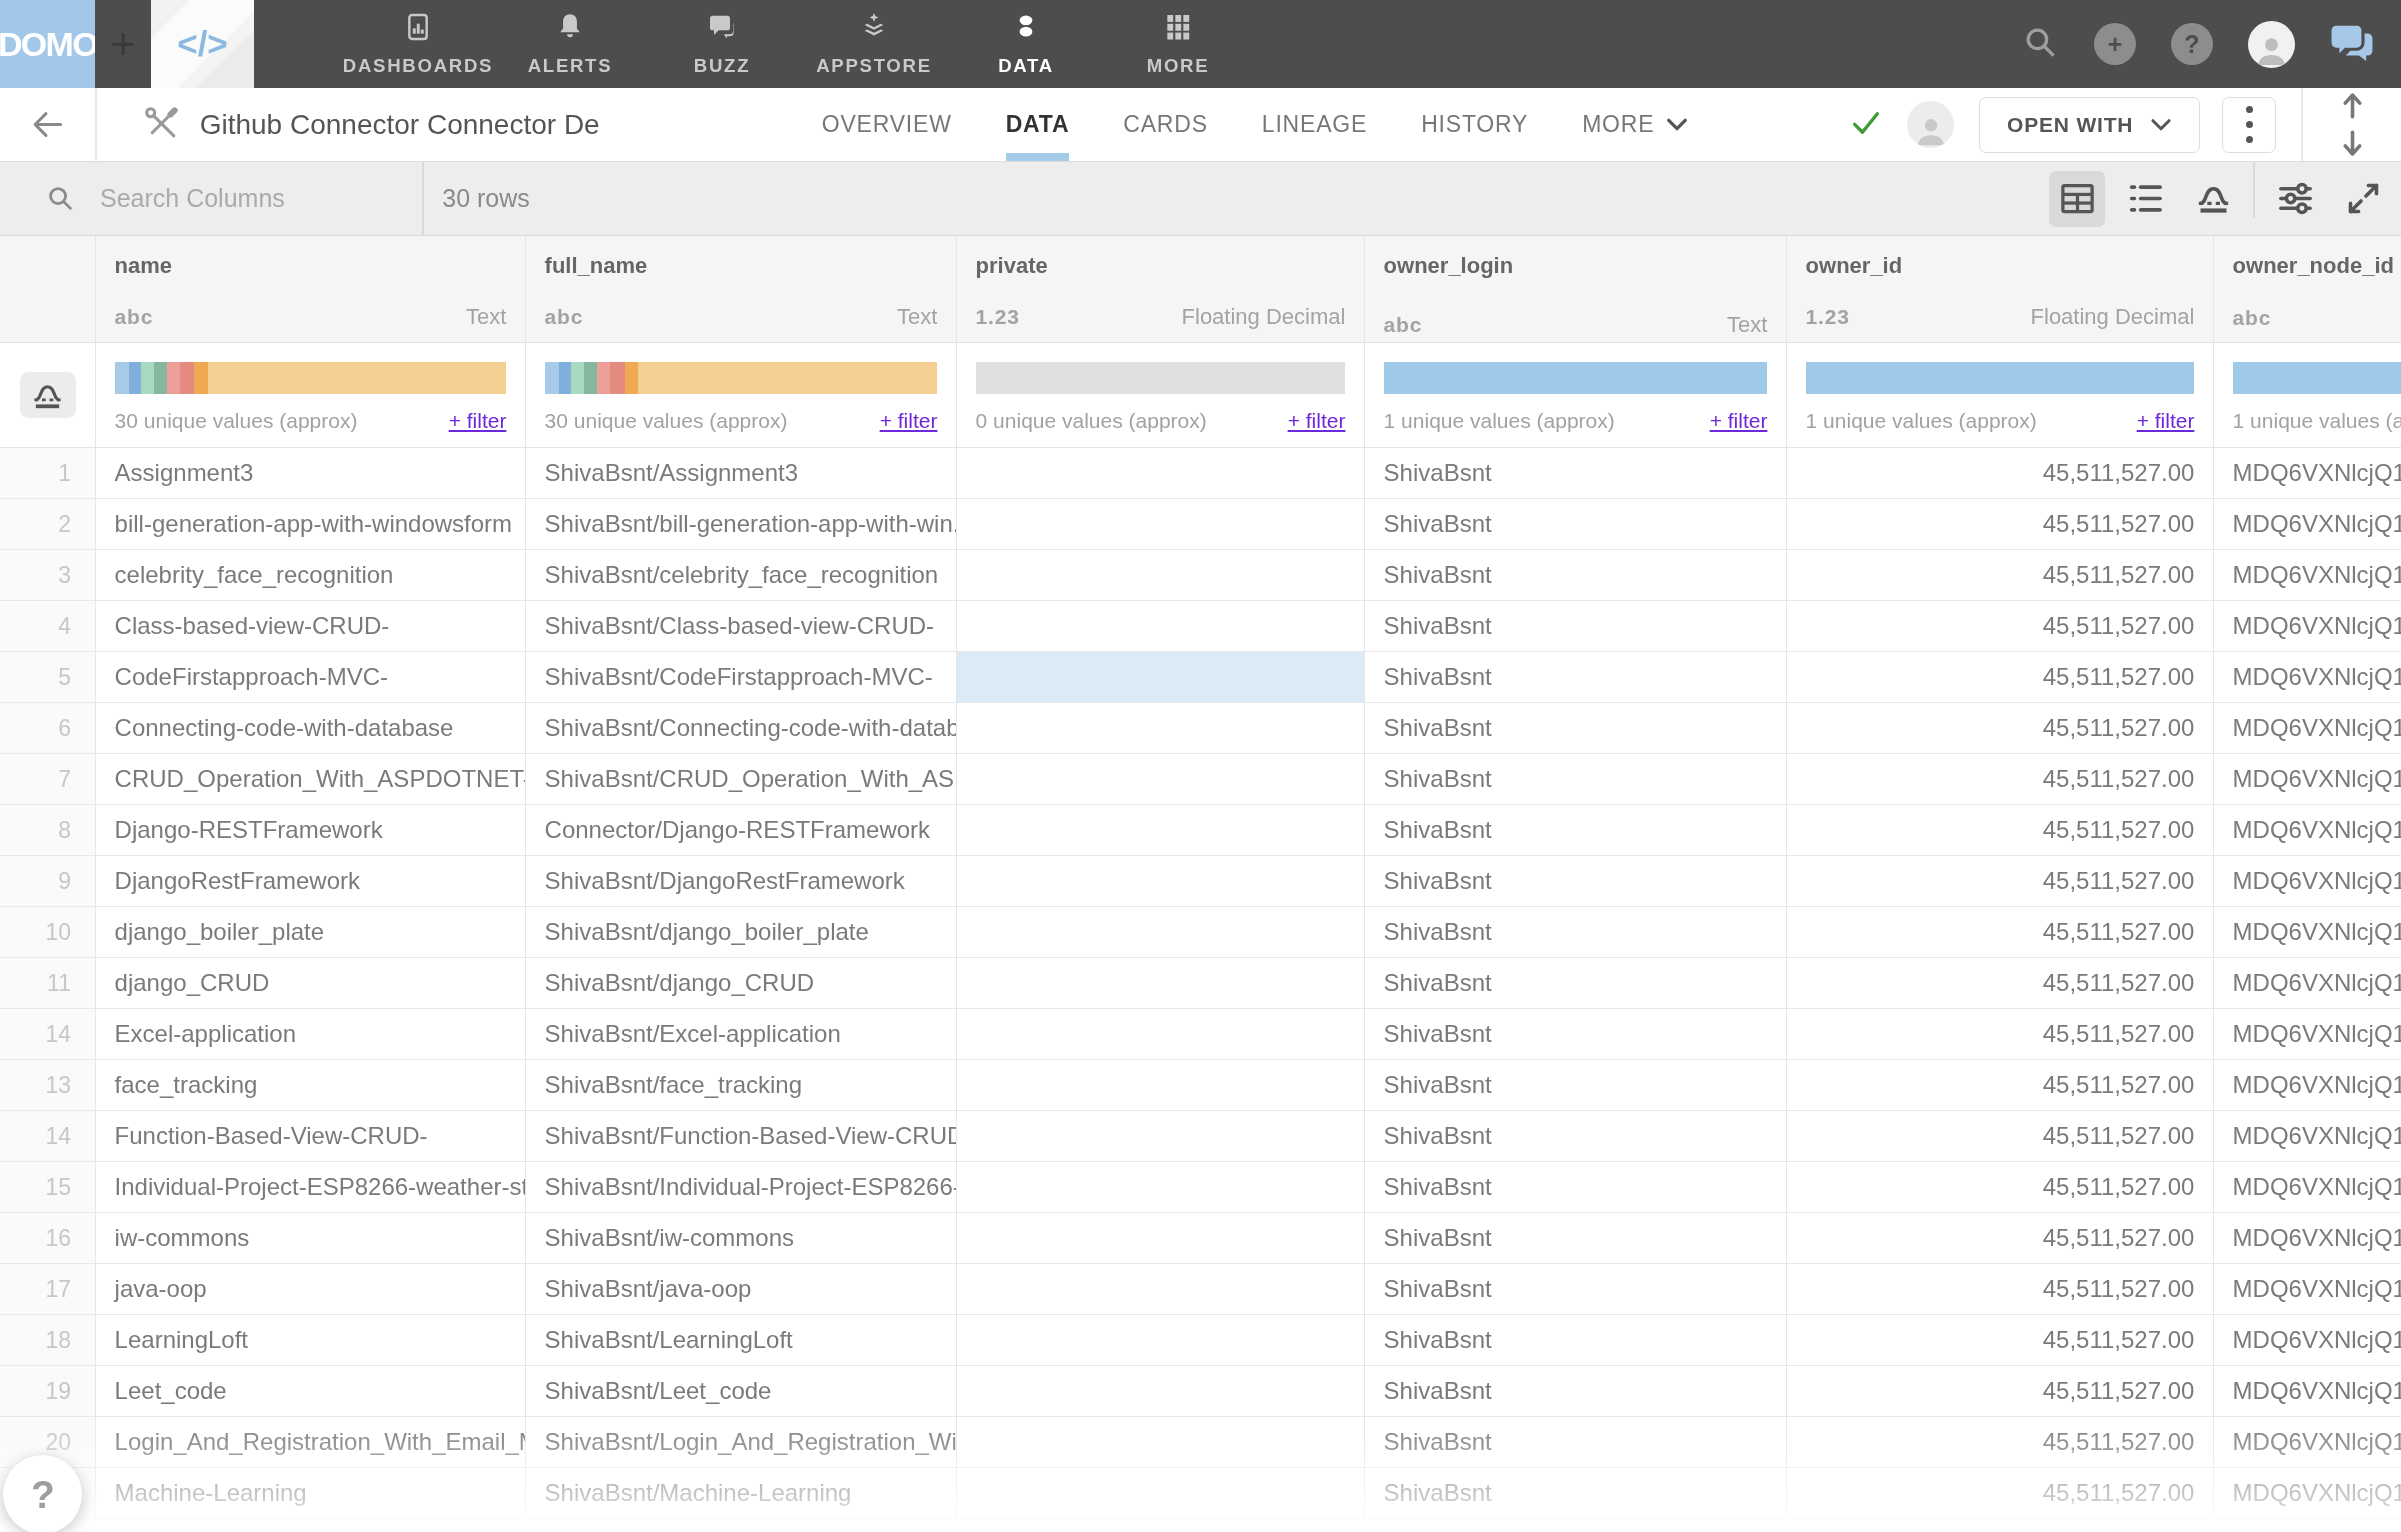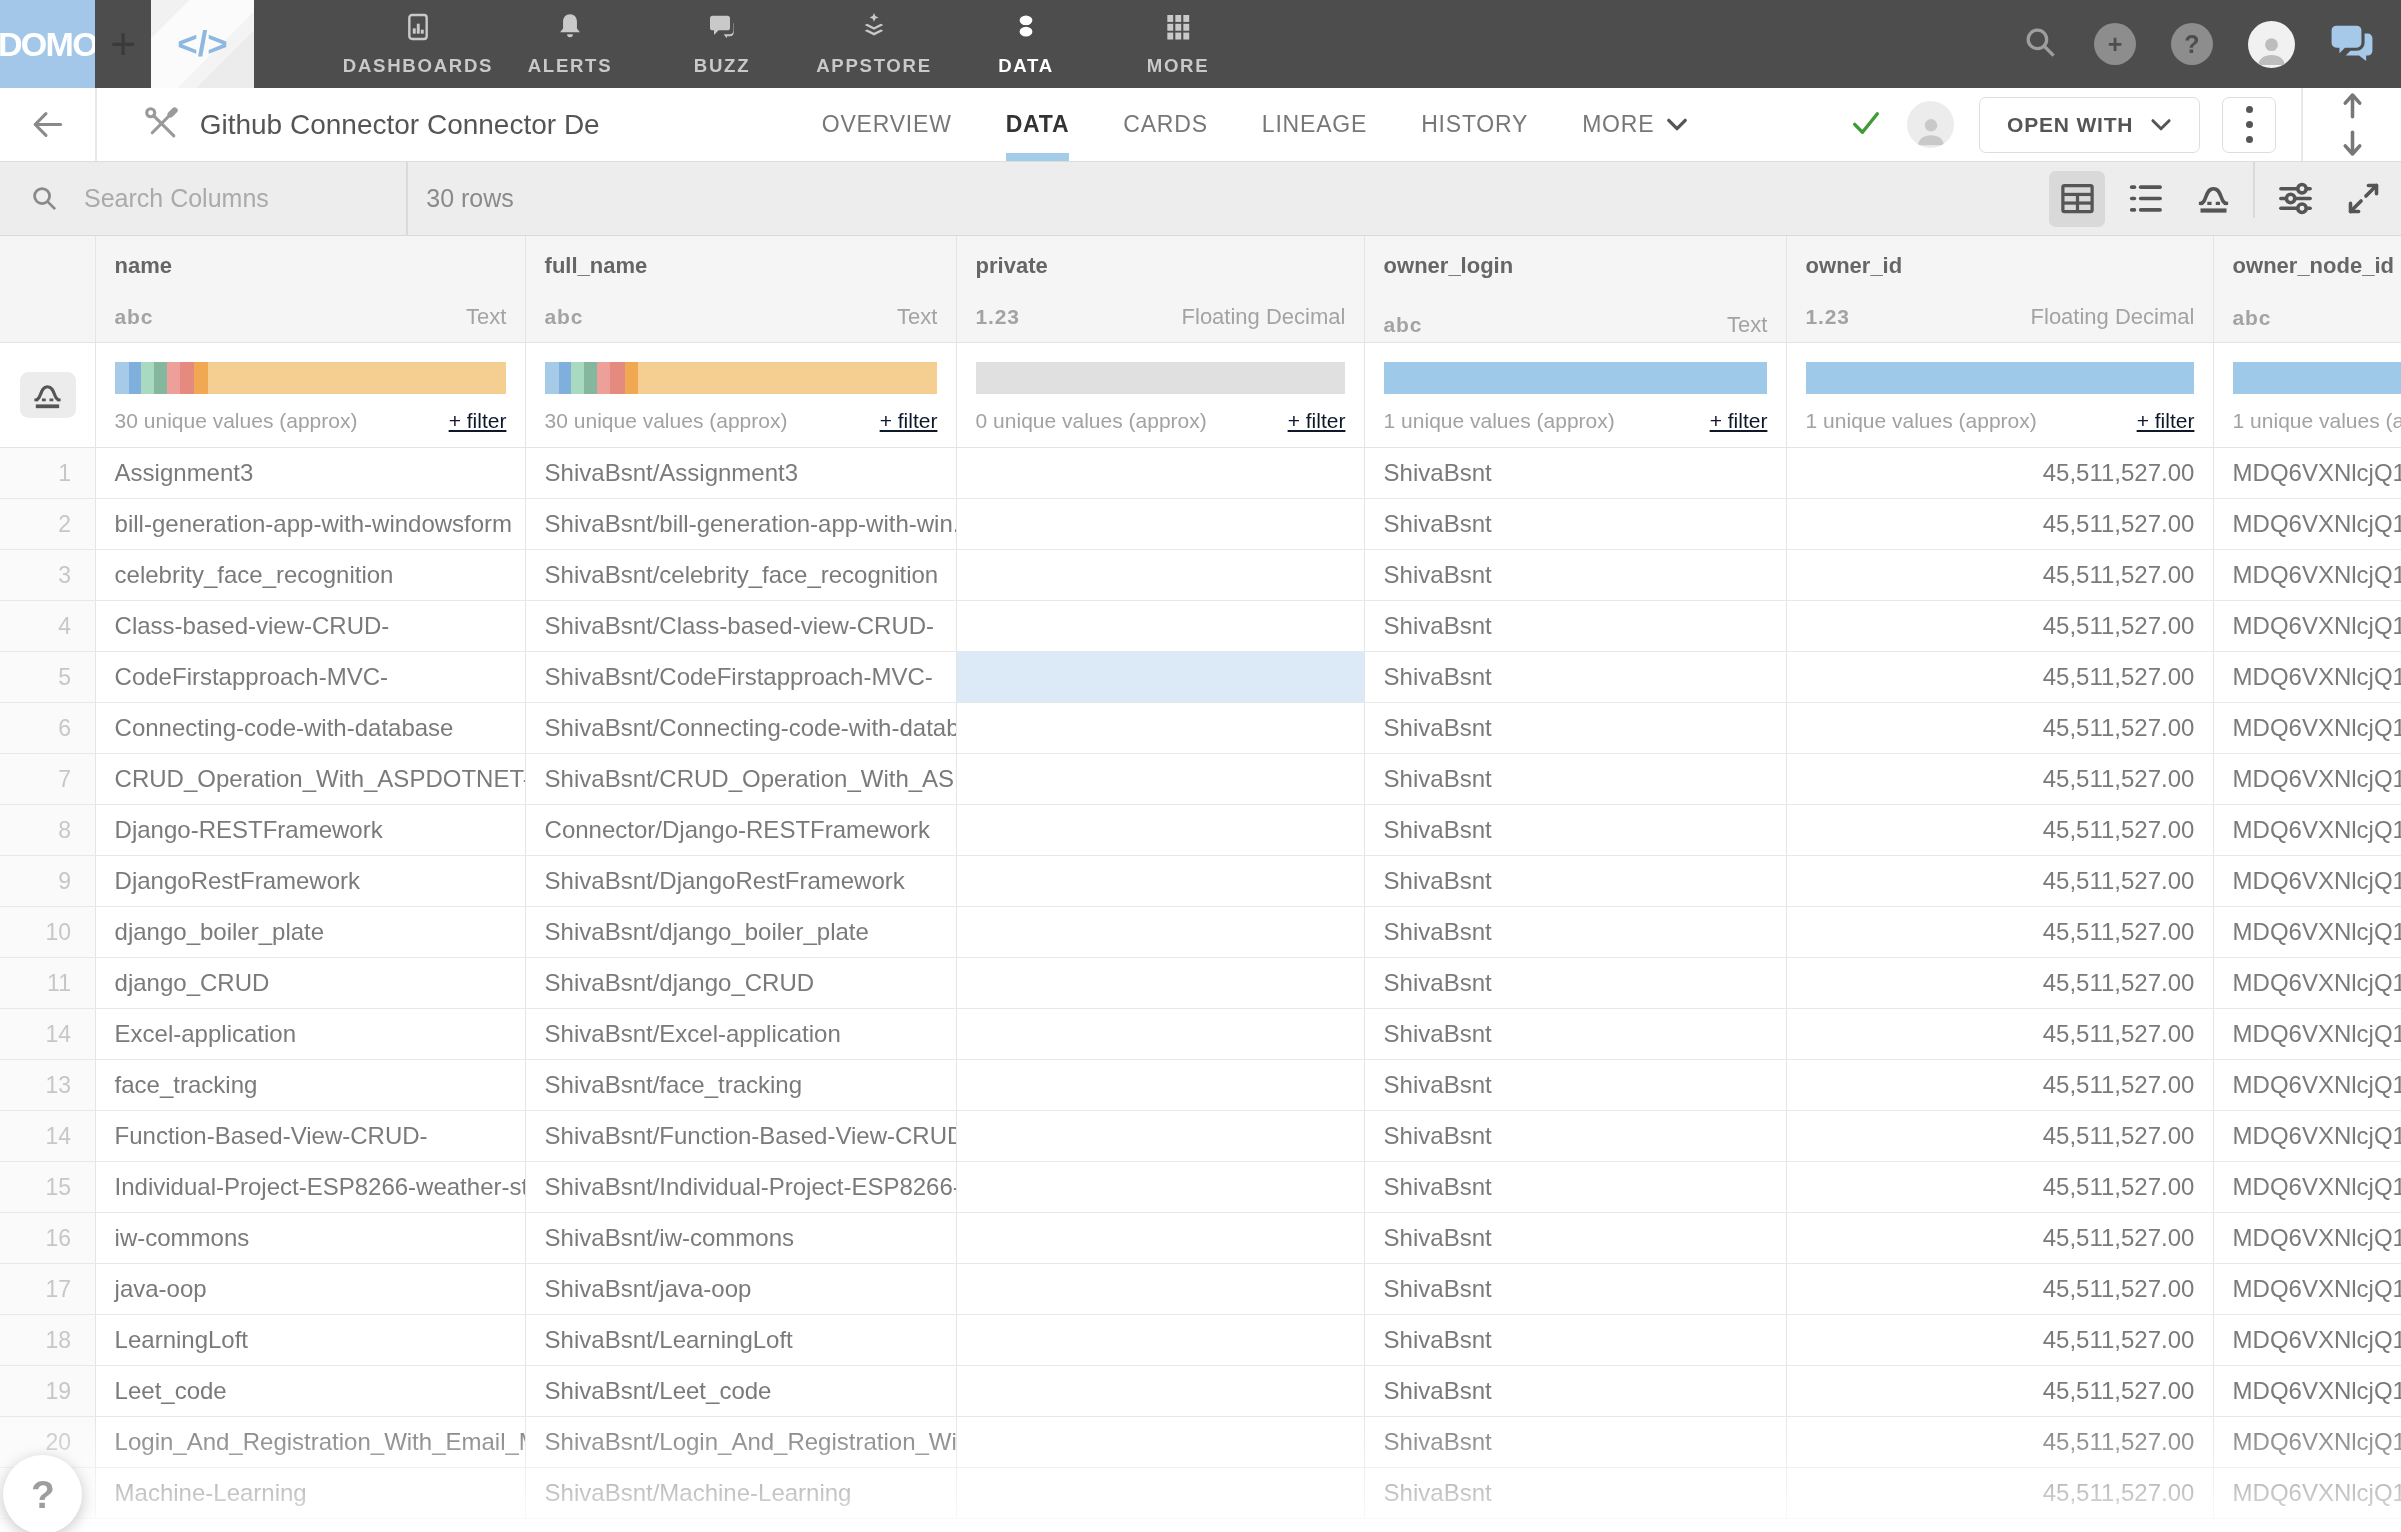--- a/index.html
+++ b/index.html
@@ -57,21 +57,21 @@
     font-weight:600; cursor:pointer; }
   .open-with-btn svg { width:22px; height:13.5px; color:#555; }
   .kebab-btn { margin-left:22px; width:54px; height:56px; border:1.7px solid #ddd; border-radius:6.8px; background:#fff;
     display:flex; flex-direction:column; align-items:center; justify-content:center; gap:7.6px; cursor:pointer; }
   .kebab-btn i { width:7.6px; height:7.6px; border-radius:50%; background:#555; }
   .h2-divider2 { width:1.7px; align-self:stretch; background:#e8e8e8; margin-left:25px; }
   .updown { width:98px; display:flex; flex-direction:column; align-items:center; justify-content:center; gap:8.4px; }
   .updown svg { width:25px; height:29px; color:#777; cursor:pointer; }
 
   
-  .toolbar { display:flex; align-items:center; height:74px; background:#ededed; border-bottom:1.7px solid #d9d9d9; }
+  .toolbar { display:flex; align-items:center; height:74px; background:#ededed; border-bottom:1.7px solid #d9d9d9;padding-left:16px; }
   .tb-search { display:flex; align-items:center; gap:25px; padding-left:30px; width:406px; }
   .tb-search svg { width:29px; height:29px; color:#8a8a8a; flex:none; }
   .search-input { border:none; outline:none; background:transparent; font-size:25px; color:#666; width:279px;
     font-family:"Liberation Sans", sans-serif; }
   .search-input::placeholder { color:#aaa; }
   .tb-div { width:1.7px; align-self:stretch; background:#dadada; }
   .rows-label { font-size:25px; color:#8a8a8a; padding-left:18.6px; }
   .tb-right { margin-left:auto; display:flex; align-items:center; gap:12px; padding-right:10px; height:100%; }
   .tb-btn { width:56px; height:56px; border-radius:6.8px; display:flex; align-items:center; justify-content:center;
     color:#555; cursor:pointer; }
@@ -97,21 +97,21 @@
   .type-label { font-size:22px; color:#a3a3a3; white-space:nowrap;margin-top:16px; }
 
   .hist-row { display:flex; height:106px; background:#fff; border-top:1.7px solid #e3e3e3; border-bottom:1.7px solid #e3e3e3; }
   .hist-gutter { display:flex; align-items:center; justify-content:center; }
   .curve-btn { width:56px; height:46px; background:#ececec; border-radius:8.4px; display:flex; align-items:center;
     justify-content:center; color:#555; cursor:pointer; }
   .curve-btn svg { width:35px; height:35px; }
   .hist-cell { padding:18.6px 18.6px 12px; overflow:hidden; }
   .bar { height:32px; width:100%; }
   .hist-meta { display:flex; justify-content:space-between; margin-top:15px; font-size:21px; color:#a2a2a2; white-space:nowrap; }
-  .filter-link { color:#0f172a; text-decoration:underline; cursor:pointer; margin-left:17px; }
+  .filter-link { color:#6d28d9; text-decoration:underline; cursor:pointer; margin-left:17px; }
 
   .tbody { position:relative; }
   .tr { display:flex; height:51px; border-bottom:1.7px solid #e8e8e8; background:#fff; }
   .td { display:flex; align-items:center; padding:0 18.6px; font-size:24px; color:#7a7a7a; white-space:nowrap; overflow:hidden; }
   .gutter-cell { justify-content:flex-end; color:#c7c7c7; font-size:23px; background:#fafafa; padding-right:24px; }
   .num-cell { justify-content:flex-end; }
   .sel-cell { background:#dce9f6; }
 
   .bottom-fade { position:absolute; left:0; right:0; bottom:0; height:118px; pointer-events:none;
     background:linear-gradient(to bottom, rgba(255,255,255,0), rgba(255,255,255,0.85)); }

